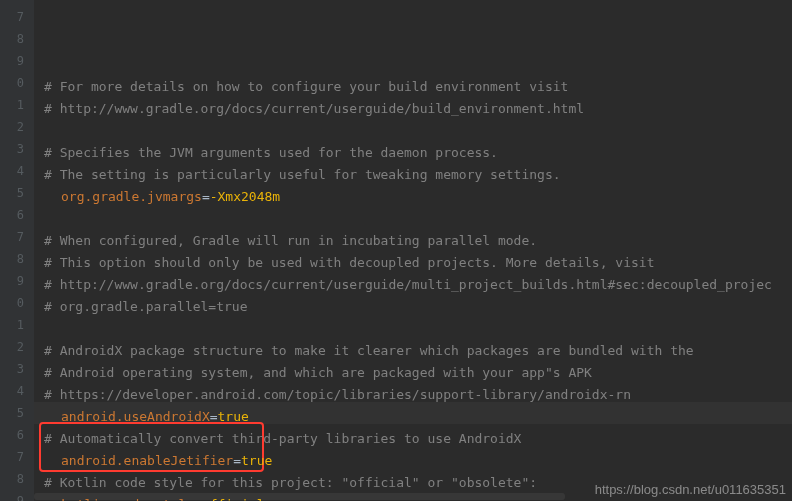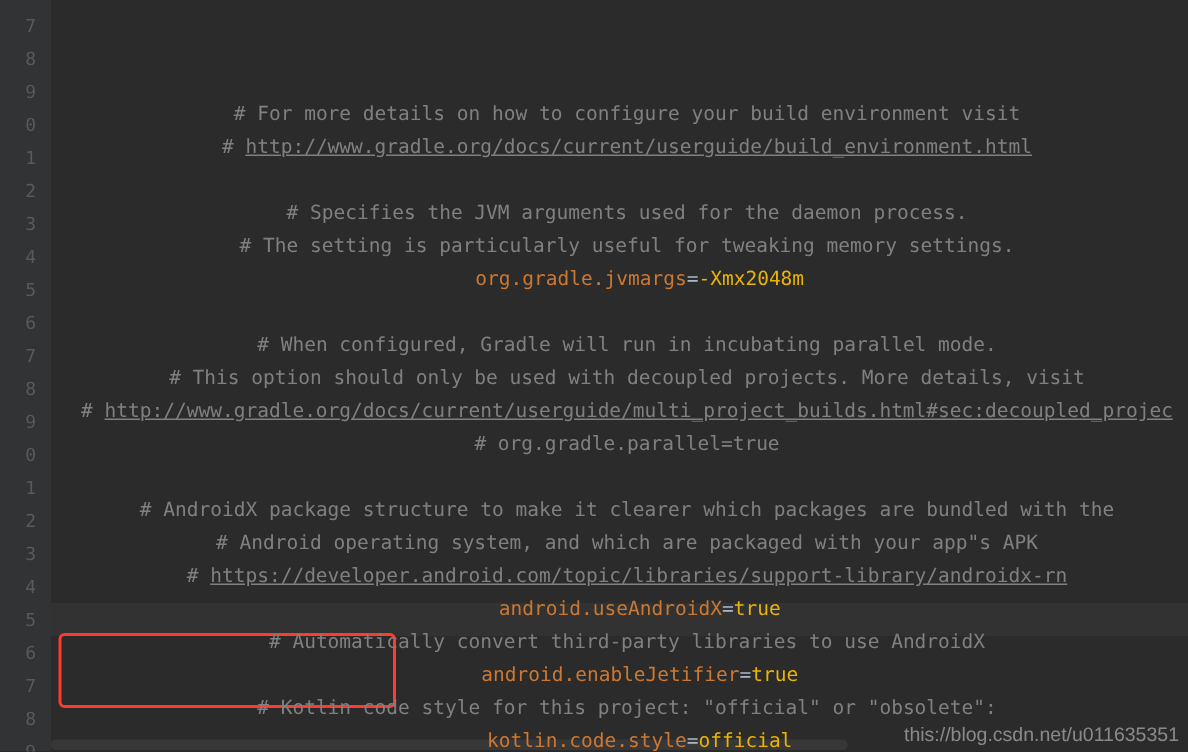--- a/index.html
+++ b/index.html
@@ -29,33 +29,32 @@
     line-height: 22px;
     text-align: right;
     padding-right: 10px;
     color: #555b5f;
     font-size: 12px;
     user-select: none;
   }
   .code {
     flex: 1 1 auto;
     background: #2b2b2b;
-    padding-top: 6px;
+    padding-top: 16px;
     position: relative;
     white-space: pre;
     overflow: hidden;
-    text-align: center;
   }
   .code .line {
     height: 22px;
     line-height: 22px;
     padding-left: 10px;
   }
   .tok-comment { color: #808080; }
-  .tok-link { color: #808080; text-decoration: underline; }
+  .tok-link { color: #808080; }
   .tok-key { color: #cc7832; margin-left: 17px; }
   .tok-eq  { color: #a9b7c6; }
   .tok-val { color: #eab308; }
   .highlight-box {
     position: absolute;
     border: 2px solid #ff3b30;
     border-radius: 4px;
     pointer-events: none;
   }
   .watermark {
@@ -139,14 +138,14 @@
       
     </div>
   <div class="line"><span class="tok-comment"># For more details on how to configure your build environment visit</span></div><div class="line"><span class="tok-comment"># </span><span class="tok-link">http://www.gradle.org/docs/current/userguide/build_environment.html</span></div><div class="line"><span></span></div><div class="line"><span class="tok-comment"># Specifies the JVM arguments used for the daemon process.</span></div><div class="line"><span class="tok-comment"># The setting is particularly useful for tweaking memory settings.</span></div><div class="line"><span class="tok-key">org.gradle.jvmargs</span><span class="tok-eq">=</span><span class="tok-val">-Xmx2048m</span></div><div class="line"><span></span></div><div class="line"><span class="tok-comment"># When configured, Gradle will run in incubating parallel mode.</span></div><div class="line"><span class="tok-comment"># This option should only be used with decoupled projects. More details, visit</span></div><div class="line"><span class="tok-comment"># </span><span class="tok-link">http://www.gradle.org/docs/current/userguide/multi_project_builds.html#sec:decoupled_projec</span></div><div class="line"><span class="tok-comment"># org.gradle.parallel=true</span></div><div class="line"><span></span></div><div class="line"><span class="tok-comment"># AndroidX package structure to make it clearer which packages are bundled with the</span></div><div class="line"><span class="tok-comment"># Android operating system, and which are packaged with your app"s APK</span></div><div class="line"><span class="tok-comment"># </span><span class="tok-link">https://developer.android.com/topic/libraries/support-library/androidx-rn</span></div><div class="line"><span class="tok-key">android.useAndroidX</span><span class="tok-eq">=</span><span class="tok-val">true</span></div><div class="line"><span class="tok-comment"># Automatically convert third-party libraries to use AndroidX</span></div><div class="line"><span class="tok-key">android.enableJetifier</span><span class="tok-eq">=</span><span class="tok-val">true</span></div><div class="line"><span class="tok-comment"># Kotlin code style for this project: "official" or "obsolete":</span></div><div class="line"><span class="tok-key">kotlin.code.style</span><span class="tok-eq">=</span><span class="tok-val">official</span></div></div>
 
   <div class="hscroll" id="hscroll">
     <div class="thumb"></div>
   </div>
 
   <div class="highlight-box" id="hlbox" style="left: 39px; top: 422px; width: 225px; height: 50px;"></div>
 
-  <div class="watermark">this://blog.csdn.net/u011635351</div>
+  <div class="watermark">https://blog.csdn.net/u011635351</div>
 </div>
 
 </body></html>

